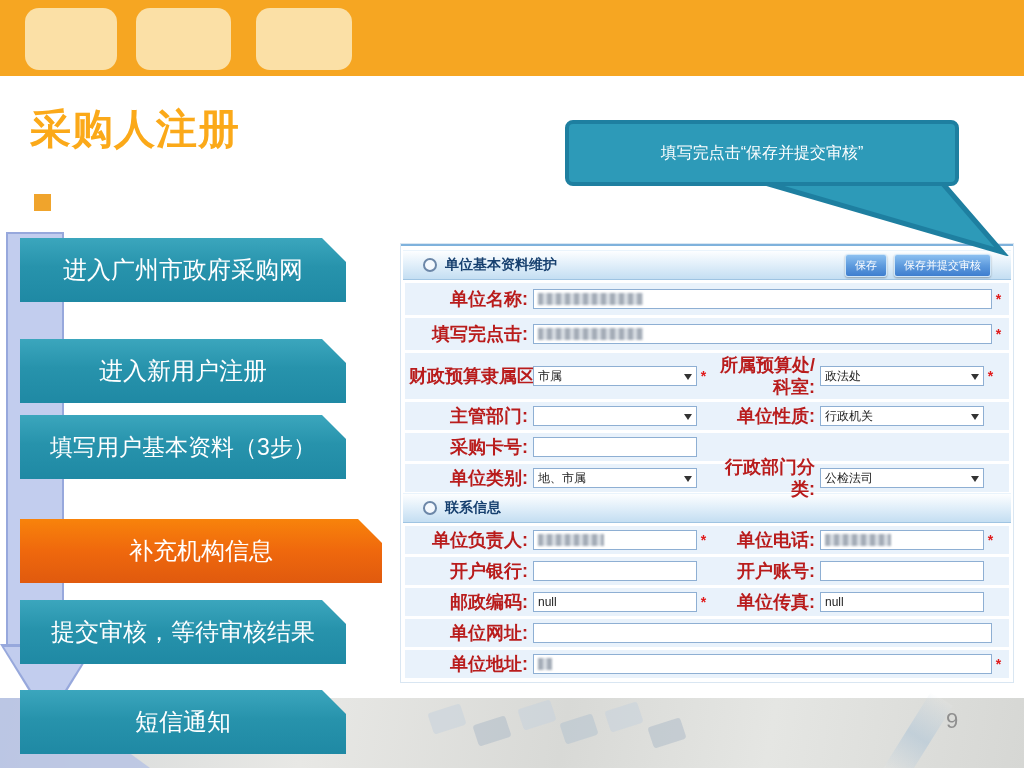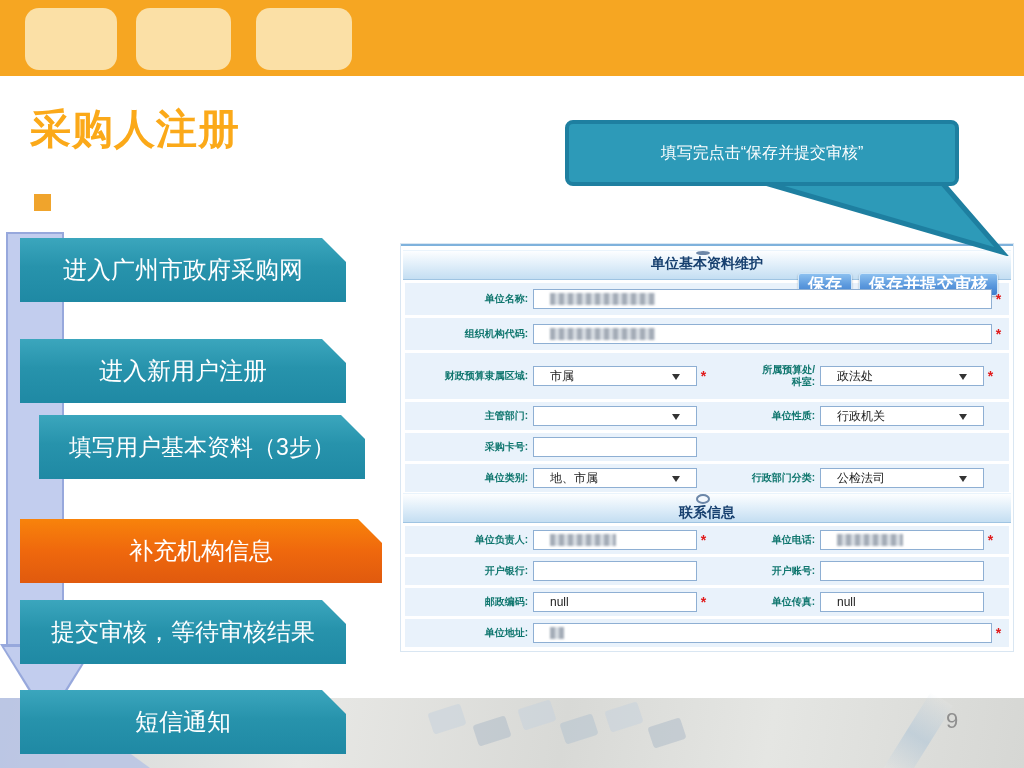--- a/index.html
+++ b/index.html
@@ -22,57 +22,57 @@
   .arrow-head-inner{position:absolute;left:4px;top:647px;width:88px;height:70px;background:#C2CDEE;clip-path:polygon(0 0,100% 0,50% 100%);z-index:1;}
   
   .step{
     position:absolute;left:20px;width:326px;height:64px;z-index:3;
     clip-path:polygon(0 0,calc(100% - 24px) 0,100% 24px,100% 100%,0 100%);
     background:linear-gradient(180deg,#3BA6BD 0%,#2793AC 45%,#1F89A4 100%);
     color:#ffffff;font-size:24px;display:flex;align-items:center;justify-content:center;
     filter:drop-shadow(2px 3px 2px rgba(0,0,0,.25));
     text-align:center;
   }
-  .step.s1{top:238px;} .step.s2{top:339px;justify-content:center;} .step.s3{top:415px;font-size:23px;margin-left:19px;}
+  .step.s1{top:238px;} .step.s2{top:339px;justify-content:center;} .step.s3{top:415px;font-size:23px;}
   .step.s4{top:519px;width:362px;background:linear-gradient(180deg,#F8830B 0%,#EF680D 50%,#E05A0E 100%);}
   .step.s5{top:600px;} .step.s6{top:690px;}
   
   .callout{
     position:absolute;left:565px;top:120px;width:386px;height:58px;z-index:6;
     background:#2D9AB8;border:4px solid #1E7FA0;border-radius:8px;
     color:#fff;font-size:16px;display:flex;align-items:center;justify-content:center;
   }
   .callout-tail{position:absolute;left:700px;top:176px;width:312px;height:80px;z-index:5;}
   
   .form{
     position:absolute;left:401px;top:244px;width:612px;z-index:4;
     background:#ffffff;border-top:2px solid #7FB2DC;box-shadow:0 0 0 1px #D9E6F2;
     padding:2px 2px 4px 2px;box-sizing:border-box;font-size:13px;
   }
   .fbar{
-    height:28px;margin-top:2px;display:flex;align-items:center;padding:0 13px;
+    height:28px;margin-top:2px;display:flex;align-items:center;padding:0 20px;
     background:linear-gradient(180deg,#FDFEFF 0%,#E3F0FA 45%,#C4DEF2 100%);
-    border-bottom:1px solid #9FC4E2;border-top:1px solid #EAF4FC;flex-direction:column;
+    border-bottom:1px solid #9FC4E2;border-top:1px solid #EAF4FC;
   }
   .circle-ic{width:10px;height:10px;border:2px solid #6C87A8;border-radius:50%;margin-right:8px;background:#F4F9FE;}
   .fbar-title{font-weight:bold;color:#17406F;font-size:14px;}
   .fbar-btns{margin-left:auto;display:flex;}
   .btn{
     height:21px;margin-left:7px;padding:0 9px;border-radius:3px;cursor:pointer;
     background:linear-gradient(180deg,#8CC0F0 0%,#5E9BDE 50%,#3E7ECF 100%);
-    border:1px solid #CFE6F9;color:#fff;font-size:17px;font-weight:bold;
+    border:1px solid #CFE6F9;color:#fff;font-size:11px;font-weight:normal;
     display:flex;align-items:center;box-shadow:0 1px 2px rgba(0,0,0,.3);white-space:nowrap;
   }
   .frow{display:flex;align-items:center;background:#E9F2FB;margin:3px 2px 0 2px;height:28px;padding:0 4px;}
   .frow.tall1{height:32px;} .frow.tall2{height:46px;}
-  .flabel{color:#0f766e;font-weight:bold;font-size:10px;text-align:right;padding-right:5px;box-sizing:border-box;white-space:nowrap;}
+  .flabel{color:#b91c1c;font-weight:bold;font-size:18px;text-align:right;padding-right:5px;box-sizing:border-box;white-space:nowrap;}
   .w1{width:124px;flex:none;} .w2{width:110px;flex:none;white-space:normal;line-height:1.25;}
   .inp{
     height:20px;background:#fff;border:1px solid #8EAFD3;font-size:12px;color:#222;
-    padding:0 16px;display:flex;align-items:center;box-sizing:border-box;
+    padding:0 4px;display:flex;align-items:center;box-sizing:border-box;
   }
   .grow{flex:1;} .wf{width:164px;flex:none;}
   .sel .arr{margin-left:auto;width:0;height:0;border:4px solid transparent;border-top:6px solid #333;margin-top:6px;}
   .req-slot{width:13px;flex:none;color:#E01B1B;font-weight:bold;font-size:14px;text-align:center;}
   .redact{height:12px;width:105px;background:repeating-linear-gradient(90deg,#8E98A6 0 5px,#CDD4DC 5px 9px);filter:blur(1px);opacity:.8;}
   .redact.small{width:14px;} .redact.med{width:66px;}
   
   .photo{
     position:absolute;left:0;top:698px;width:1024px;height:70px;z-index:0;
     background:linear-gradient(100deg,#C9CFE0 0%,#DCDEDD 12%,#E8E8E5 30%,#D8D9D6 55%,#E5E6E3 75%,#D6D7D4 100%);
@@ -158,21 +158,21 @@
 
   <div class="frow tall1">
     <span class="flabel w1">单位名称:</span>
     <div class="inp grow">
         <span class="redact"></span>
       </div>
     <span class="req-slot">*</span>
   </div>
 
   <div class="frow tall1">
-    <span class="flabel w1">组织机构代码:</span>
+    <span class="flabel w1">填写完点击:</span>
     <div class="inp grow">
         <span class="redact"></span>
       </div>
     <span class="req-slot">*</span>
   </div>
 
   <div class="frow tall2">
     <span class="flabel w1">财政预算隶属区域:</span>
     <div class="inp sel wf">
       <span>市属</span>
@@ -264,20 +264,27 @@
         <span>null</span>
       </div>
     <span class="req-slot">*</span>
     <span class="flabel w2">单位传真:</span>
     <div class="inp wf">
         <span>null</span>
       </div>
     <span class="req-slot"></span>
   </div>
 
+  <div class="frow">
+    <span class="flabel w1">单位网址:</span>
+    <div class="inp grow">
+        <span></span>
+      </div>
+    <span class="req-slot"></span>
+  </div>
 
   <div class="frow">
     <span class="flabel w1">单位地址:</span>
     <div class="inp grow">
         <span class="redact small"></span>
       </div>
     <span class="req-slot">*</span>
   </div>
 
 </div>

